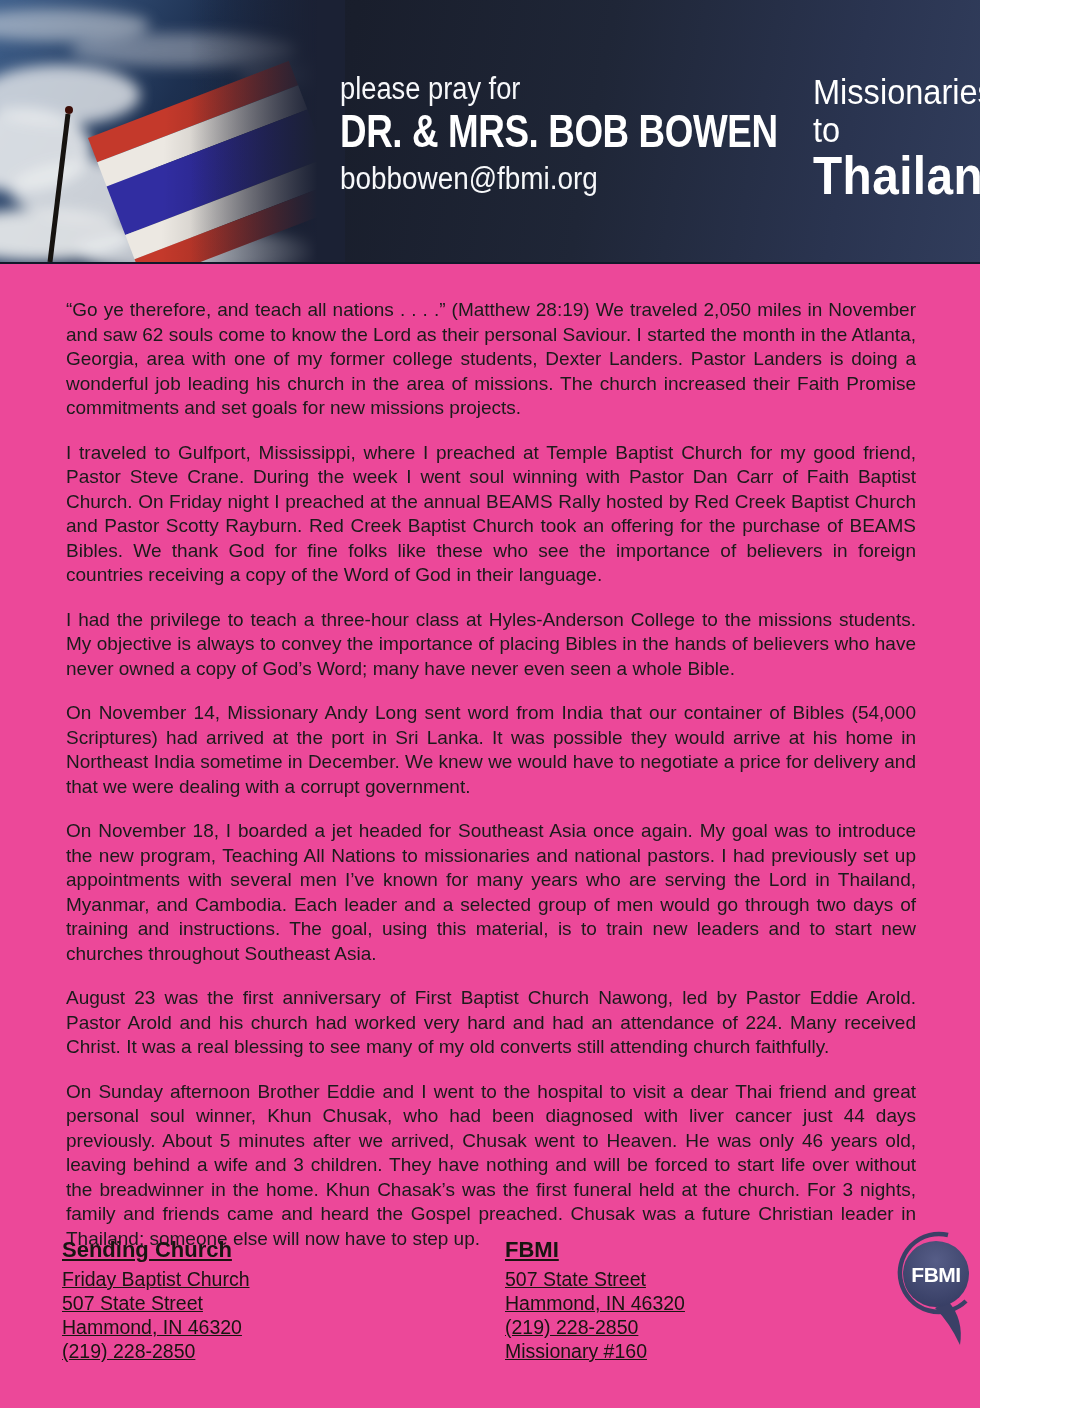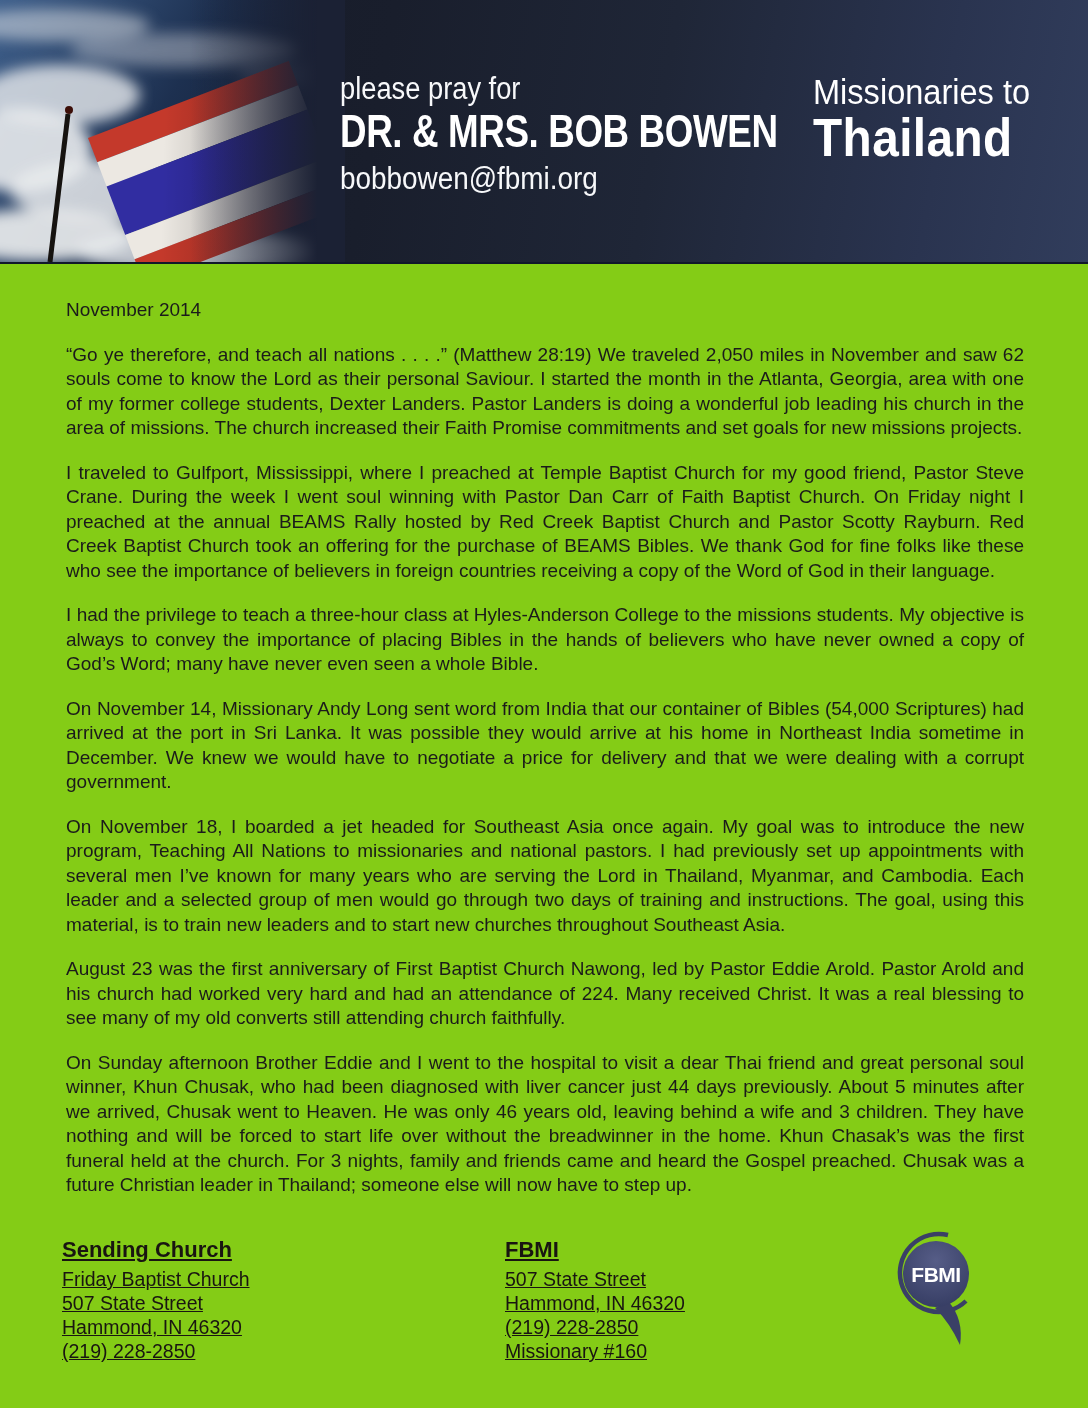--- a/index.html
+++ b/index.html
@@ -1,17 +1,17 @@
 <!DOCTYPE html>
 <html><head>
 <meta charset="utf-8">
 <style>
   html,body{margin:0;padding:0;background:#ffffff;}
   .page{
-    position:relative;width:1088px;height:1408px;background:#84cc16;
+    position:relative;width:980px;height:1408px;background:#ec4899;
     font-family:"Liberation Sans",sans-serif;color:#1c1c1c;overflow:hidden;
   }
   
   .banner{
     position:relative;height:262px;
     background:linear-gradient(100deg,#141927 0%,#191e2c 35%,#1f2637 60%,#2a3450 85%,#313d5c 100%);
     border-bottom:2px solid #11182a;
   }
   .flag-art{position:absolute;left:0;top:0;display:block;}
   .pray-block{position:absolute;left:340px;top:72px;color:#f7f8fa;}
@@ -101,21 +101,20 @@
       <div class="email-line">bobbowen@fbmi.org</div>
     </div>
 
     <div class="mission-block">
       <div class="mission-1">Missionaries to</div>
       <div class="mission-2">Thailand</div>
     </div>
   </header>
 
   <main class="letter">
-    <p class="date">November 2014</p>
 
     <p><span class="quote">“Go ye therefore, and teach all nations . . . .”</span> <span>(Matthew 28:19) We traveled 2,050 miles in November and saw 62 souls come to know the Lord as their personal Saviour. I started the month in the Atlanta, Georgia, area with one of my former college students, Dexter Landers. Pastor Landers is doing a wonderful job leading his church in the area of missions. The church increased their Faith Promise commitments and set goals for new missions projects.</span></p>
 
     <p>I traveled to Gulfport, Mississippi, where I preached at Temple Baptist Church for my good friend, Pastor Steve Crane. During the week I went soul winning with Pastor Dan Carr of Faith Baptist Church. On Friday night I preached at the annual BEAMS Rally hosted by Red Creek Baptist Church and Pastor Scotty Rayburn. Red Creek Baptist Church took an offering for the purchase of BEAMS Bibles. We thank God for fine folks like these who see the importance of believers in foreign countries receiving a copy of the Word of God in their language.</p>
 
     <p>I had the privilege to teach a three-hour class at Hyles-Anderson College to the missions students. My objective is always to convey the importance of placing Bibles in the hands of believers who have never owned a copy of God’s Word; many have never even seen a whole Bible.</p>
 
     <p>On November 14, Missionary Andy Long sent word from India that our container of Bibles (54,000 Scriptures) had arrived at the port in Sri Lanka. It was possible they would arrive at his home in Northeast India sometime in December. We knew we would have to negotiate a price for delivery and that we were dealing with a corrupt government.</p>
 
     <p><span>On November 18, I boarded a jet headed for Southeast Asia once again. My goal was to introduce the new program, </span><span class="uline">Teaching All Nations</span><span> to missionaries and national pastors. I had previously set up appointments with several men I’ve known for many years who are serving the Lord in Thailand, Myanmar, and Cambodia. Each leader and a selected group of men would go through two days of training and instructions. The goal, using this material, is to train new leaders and to start new churches throughout Southeast Asia.</span></p>

